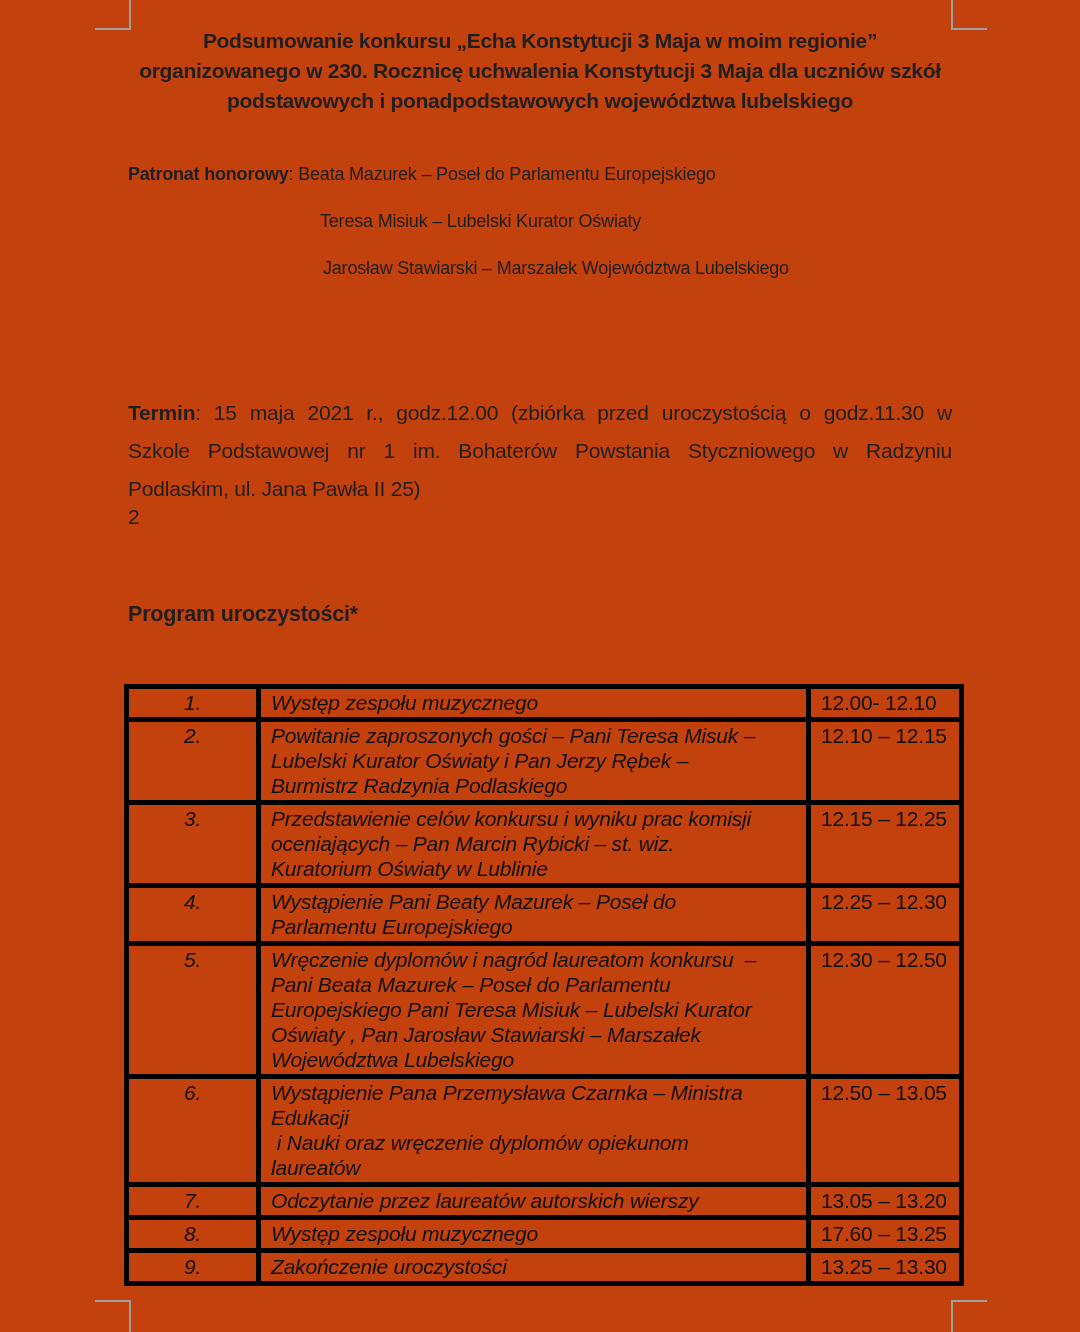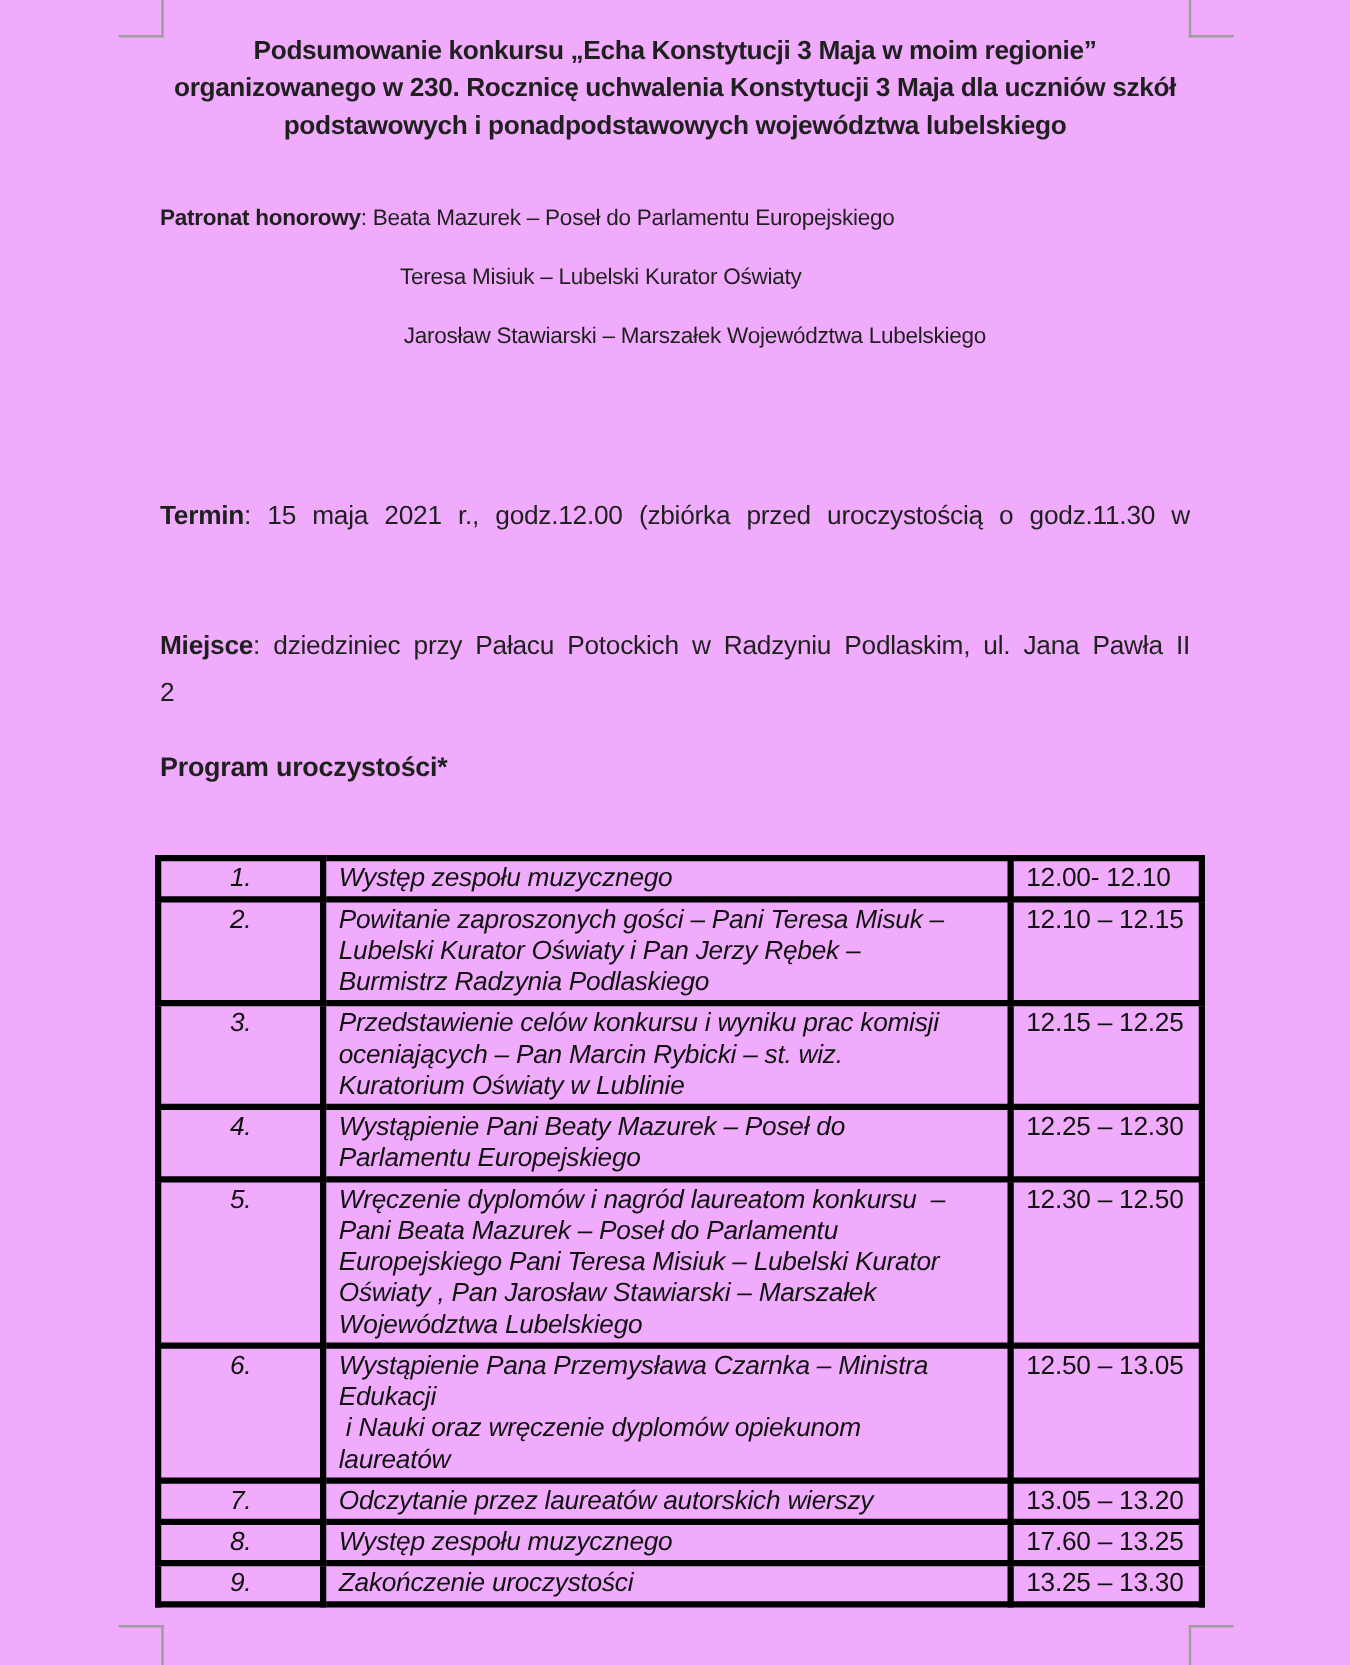--- a/index.html
+++ b/index.html
@@ -2,21 +2,21 @@
 <html lang="pl"><head>
 <meta charset="utf-8">
 <style>
   html,body{margin:0;padding:0;background:#ffffff;}
   body{
     width:1080px;height:1332px;position:relative;overflow:hidden;
     font-family:"Liberation Sans","DejaVu Sans",sans-serif;
     color:#1f1f1f;
     -webkit-font-smoothing:antialiased;
   }
-  .page{position:absolute;inset:0;background:#f0abfc;}
+  .page{position:absolute;inset:0;background:#c2410c;}
 
   
   .mark{position:absolute;}
   .mark.tl{left:95px;top:0;width:34px;height:28px;border-right:2px solid #9e9e9e;border-bottom:2px solid #9e9e9e;}
   .mark.tr{left:951px;top:0;width:34px;height:28px;border-left:2px solid #9e9e9e;border-bottom:2px solid #9e9e9e;}
   .mark.bl{left:95px;top:1300px;width:34px;height:32px;border-right:2px solid #9e9e9e;border-top:2px solid #9e9e9e;}
   .mark.br{left:951px;top:1300px;width:34px;height:32px;border-left:2px solid #9e9e9e;border-top:2px solid #9e9e9e;}
 
   .title{
     position:absolute;top:26px;left:128px;width:824px;
@@ -62,24 +62,25 @@
   <div class="title">Podsumowanie konkursu „Echa Konstytucji 3 Maja w moim regionie”
 organizowanego w 230. Rocznicę uchwalenia Konstytucji 3 Maja dla uczniów szkół
 podstawowych i ponadpodstawowych województwa lubelskiego</div>
 
   <div class="pline" style="top:162px;left:128px;"><span class="bold">Patronat honorowy</span><span>: Beata Mazurek – Poseł do Parlamentu Europejskiego</span></div>
   <div class="pline" style="top:209px;left:320px;">Teresa Misiuk – Lubelski Kurator Oświaty</div>
   <div class="pline" style="top:256px;left:323px;">Jarosław Stawiarski – Marszałek Województwa Lubelskiego</div>
 
   <div class="para" style="top:348px;margin-top:46px;">
     <div class="jline"><span class="bold">Termin</span><span>: 15 maja 2021 r., godz.12.00 (zbiórka przed uroczystością o godz.11.30 w</span></div>
+    <div class="jline">Szkole Podstawowej nr 1 im. Bohaterów Powstania Styczniowego w Radzyniu</div>
+    <div class="jline last">Podlaskim, ul. Jana Pawła II 25)</div>
   </div>
 
   <div class="para" style="top:498px;">
-    <div class="jline"><span class="bold">Miejsce</span><span>: dziedziniec przy Pałacu Potockich w Radzyniu Podlaskim, ul. Jana Pawła II</span></div>
     <div class="jline last">2</div>
   </div>
 
   <div class="program">Program uroczystości*</div>
 
   <table class="schedule">
     <colgroup>
         <col style="width:132px">
         <col style="width:550px">
         <col style="width:153px">

